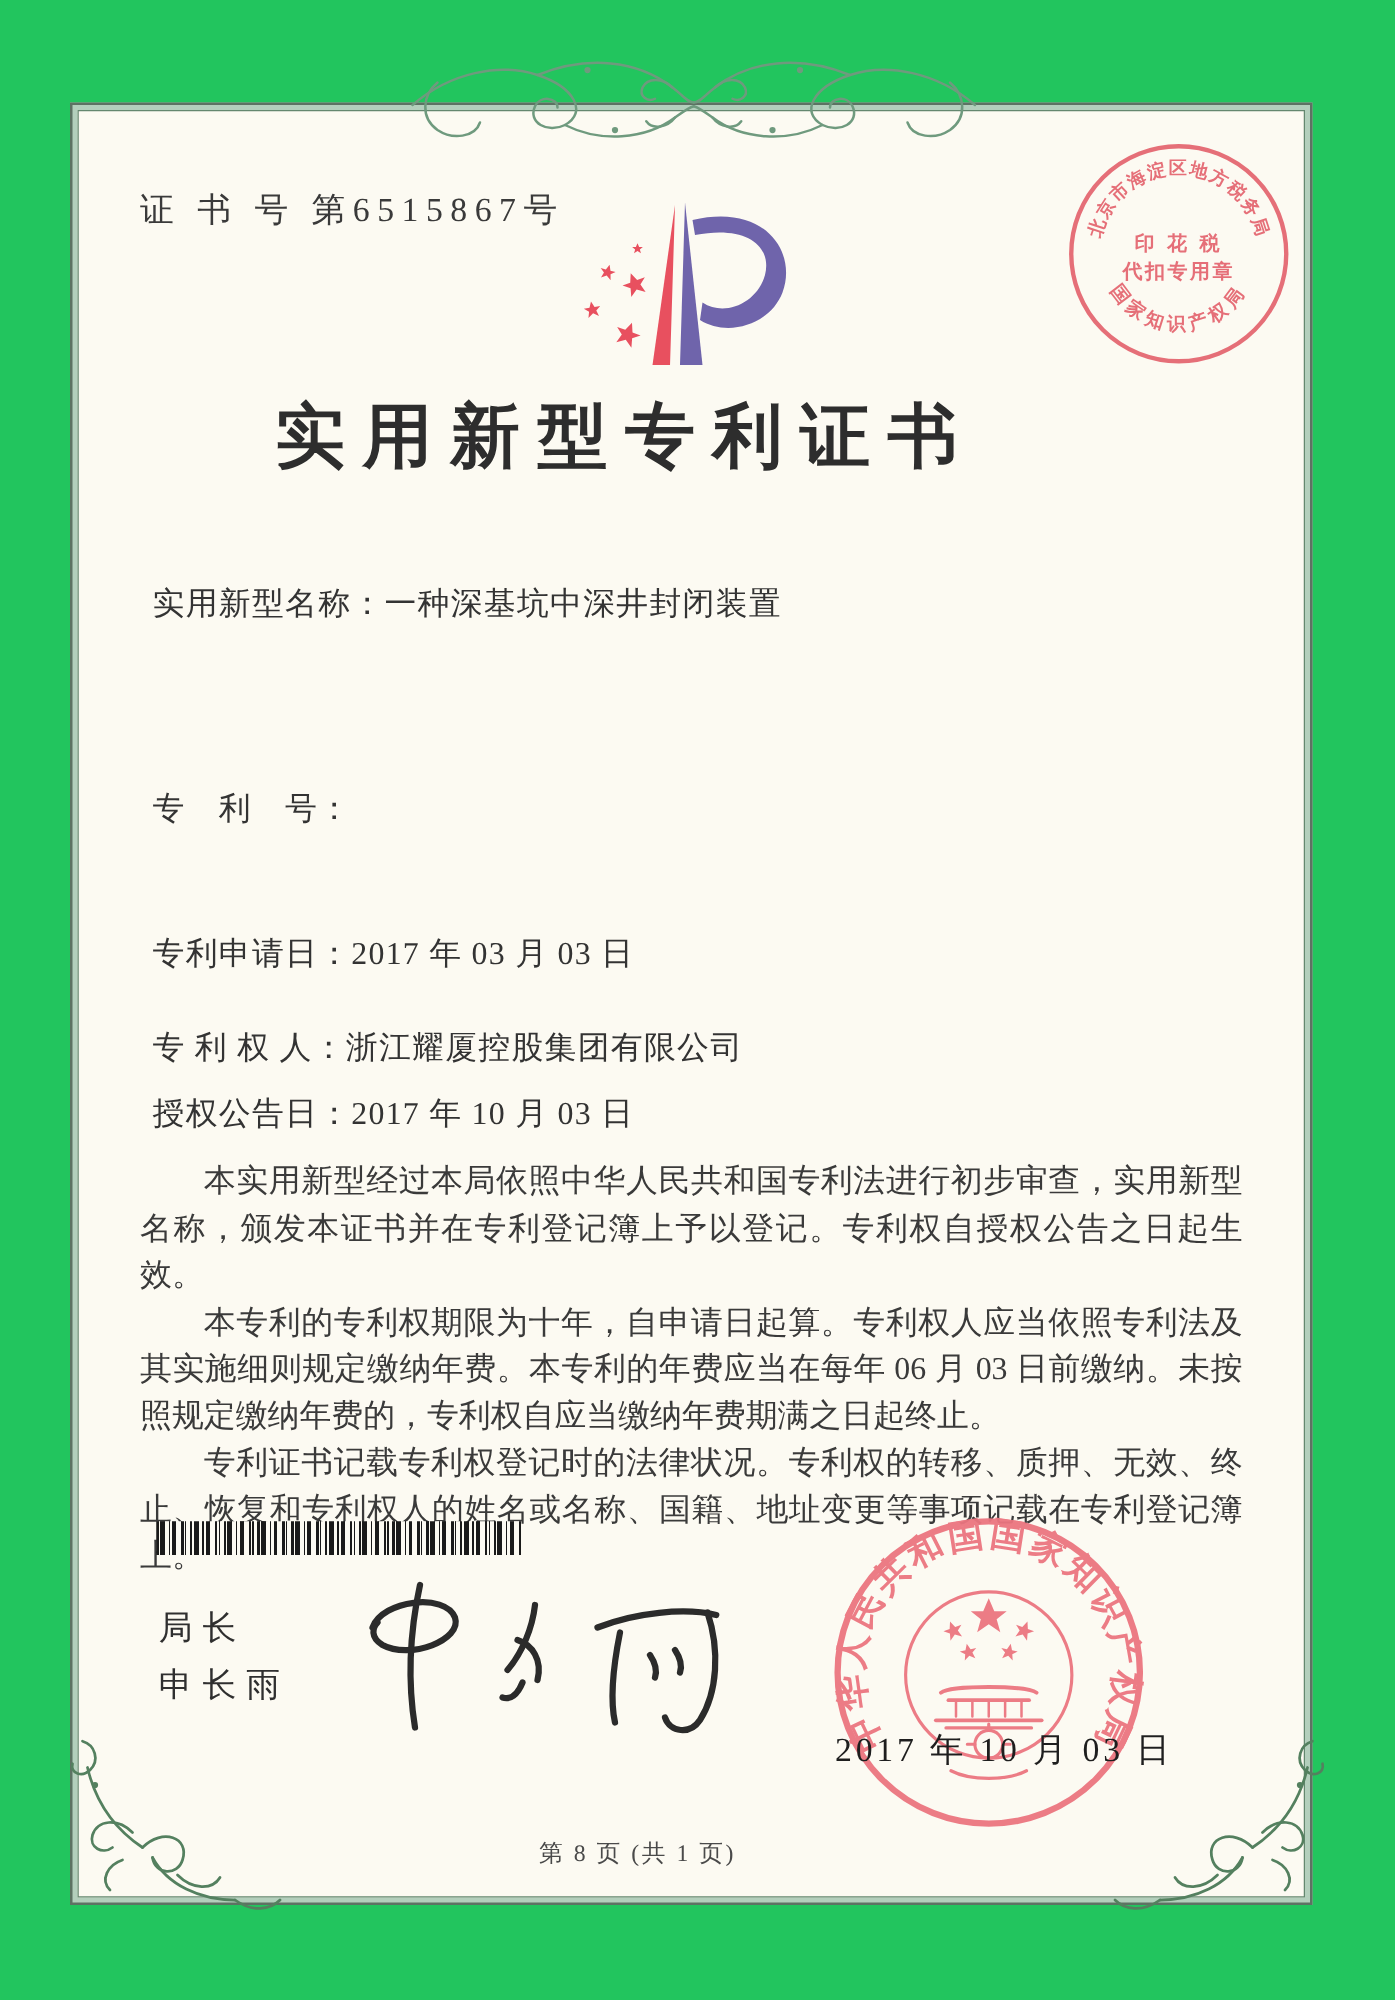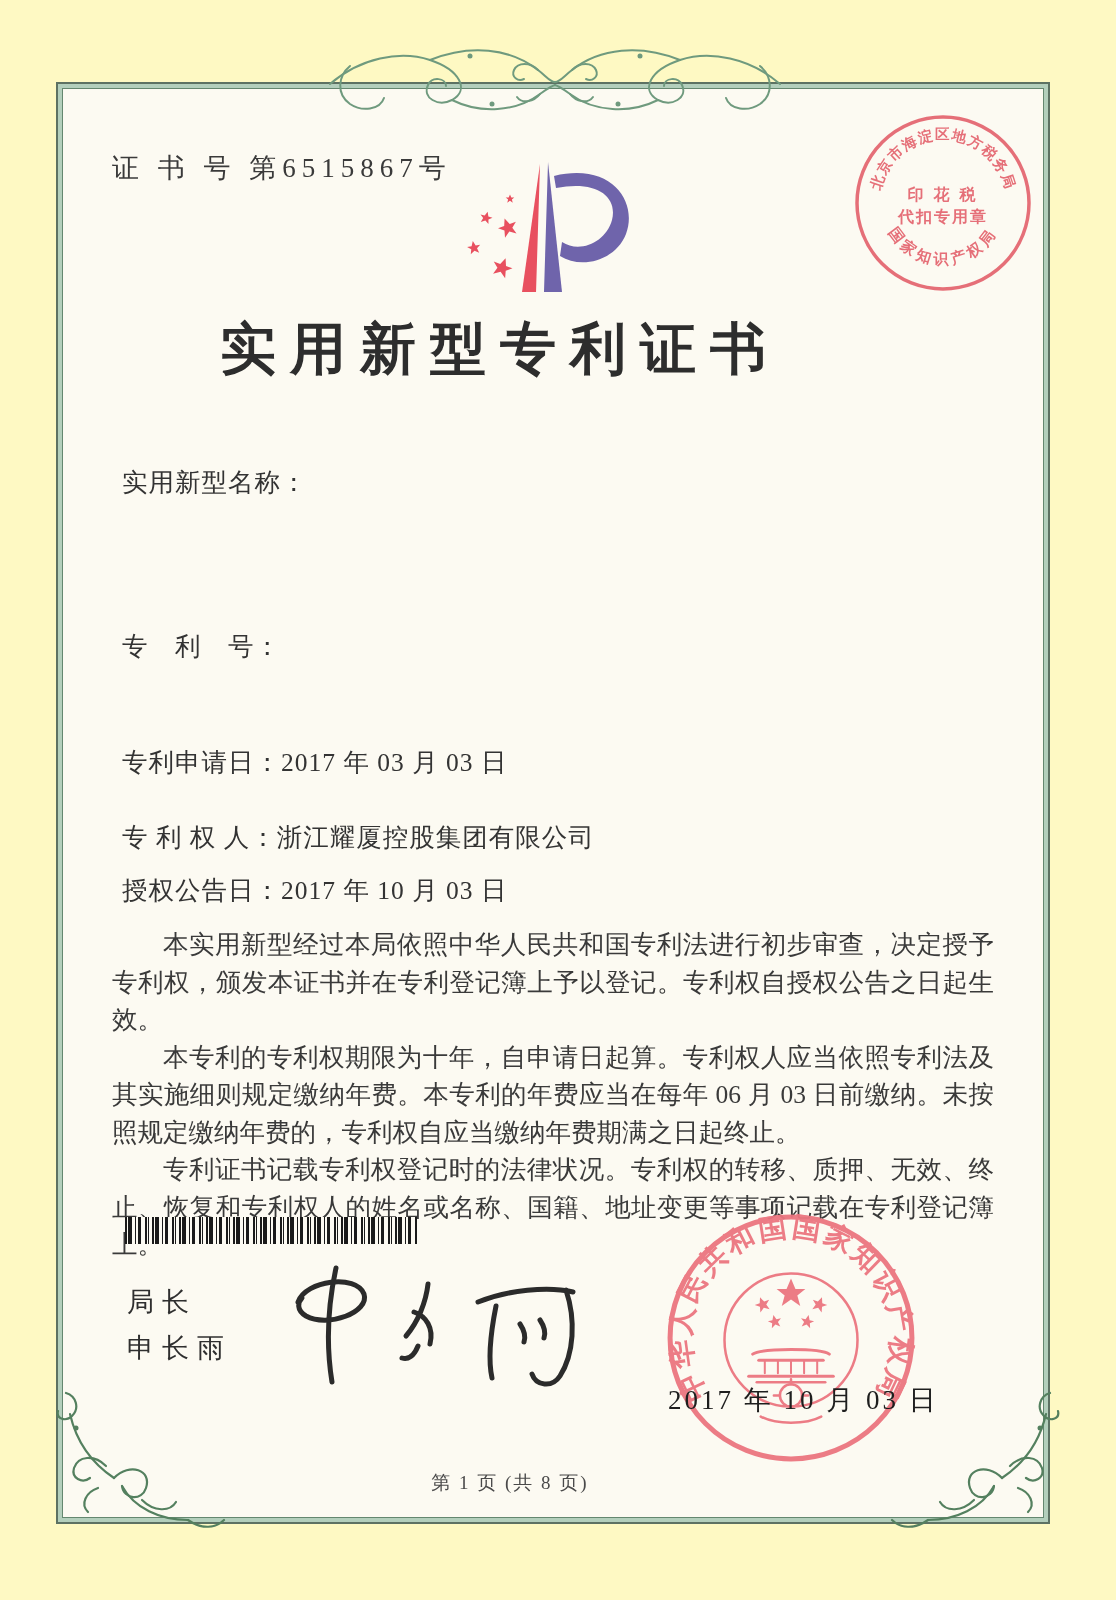--- a/index.html
+++ b/index.html
@@ -1,18 +1,18 @@
 <!DOCTYPE html>
 <html><head>
 <meta charset="utf-8">
 <style>
   html,body{margin:0;padding:0;background:#e8e6dc;}
   .page{
     position:relative;width:1116px;height:1600px;margin:0 auto;
-    background:#fef9c3;overflow:hidden;
+    background:#22c55e;overflow:hidden;
     font-family:"Liberation Serif","DejaVu Serif",serif;color:#2f2f2f;
   }
   .abs{position:absolute;}
   
   .frame{
     left:56px;top:82px;width:994px;height:1442px;
     border:2px solid #5d7263;background:#b3cfbc;padding:4px;box-sizing:border-box;
   }
   .frame-inner{
     width:100%;height:100%;box-sizing:border-box;
@@ -135,39 +135,40 @@
     <text class="stamp-text" x="95" y="114" text-anchor="middle" font-size="16" letter-spacing="2" fill="#e4646e">代扣专用章</text>
     <text class="stamp-text" font-size="15" letter-spacing="4" fill="#e4646e">
       <textPath href="#tax-arc-bottom" startOffset="50%" text-anchor="middle">国家知识产权局</textPath>
     </text>
   </svg>
 
   <div class="abs title">实用新型专利证书</div>
 
   <div class="abs field-row row-0">
     <span>实用新型名称：</span>
+      <span>一种深基坑中深井封闭装置</span>
   </div>
   <div class="abs field-row row-2">
     <span>专　利　号：</span>
   </div>
   <div class="abs field-row row-3">
     <span>专利申请日：</span>
       <span>2017 年 03 月 03 日</span>
   </div>
   <div class="abs field-row row-4">
     <span>专 利 权 人：</span>
       <span>浙江耀厦控股集团有限公司</span>
   </div>
   <div class="abs field-row row-5">
     <span>授权公告日：</span>
       <span>2017 年 10 月 03 日</span>
   </div>
 
   <div class="abs paras">
-    <p>本实用新型经过本局依照中华人民共和国专利法进行初步审查，决定授予专利权，颁发本证书并在专利登记簿上予以登记。专利权自授权公告之日起生效。</p>
+    <p>本实用新型经过本局依照中华人民共和国专利法进行初步审查，实用新型名称，颁发本证书并在专利登记簿上予以登记。专利权自授权公告之日起生效。</p>
     <p>本专利的专利权期限为十年，自申请日起算。专利权人应当依照专利法及其实施细则规定缴纳年费。本专利的年费应当在每年 06 月 03 日前缴纳。未按照规定缴纳年费的，专利权自应当缴纳年费期满之日起终止。</p>
     <p>专利证书记载专利权登记时的法律状况。专利权的转移、质押、无效、终止、恢复和专利权人的姓名或名称、国籍、地址变更等事项记载在专利登记簿上。</p>
   </div>
 
   <div class="abs barcode"></div>
 
   <svg class="abs" style="left:660px;top:1207px;opacity:0.95;" width="262" height="262" viewBox="0 0 260 260" xmlns="http://www.w3.org/2000/svg">
     <defs>
       <path id="seal-arc" d="M48,187 A100,100 0 1 1 212,187"></path>
       <polygon id="sstar" points="0,-10 2.94,-3.09 9.51,-3.09 4.19,1.18 6.12,8.09 0,3.82 -6.12,8.09 -4.19,1.18 -9.51,-3.09 -2.94,-3.09"></polygon>
@@ -213,15 +214,15 @@
       <path d="M146,62 C158,66 166,78 162,94"></path>
       <path d="M150,96 C146,106 140,110 134,108"></path>
       <path d="M210,52 C240,40 280,36 305,42"></path>
       <path d="M228,56 C222,86 220,110 224,128"></path>
       <path d="M298,40 C308,70 306,104 292,126 C284,138 268,136 264,124"></path>
       <path d="M252,74 C256,80 258,86 256,92"></path>
       <path d="M272,70 C276,76 278,82 276,88"></path>
     </g>
   </svg>
 
-  <div class="abs footer">第 1 页 (共 8 页)</div>
+  <div class="abs footer">第 8 页 (共 1 页)</div>
 
 </div>
 
 </body></html>

